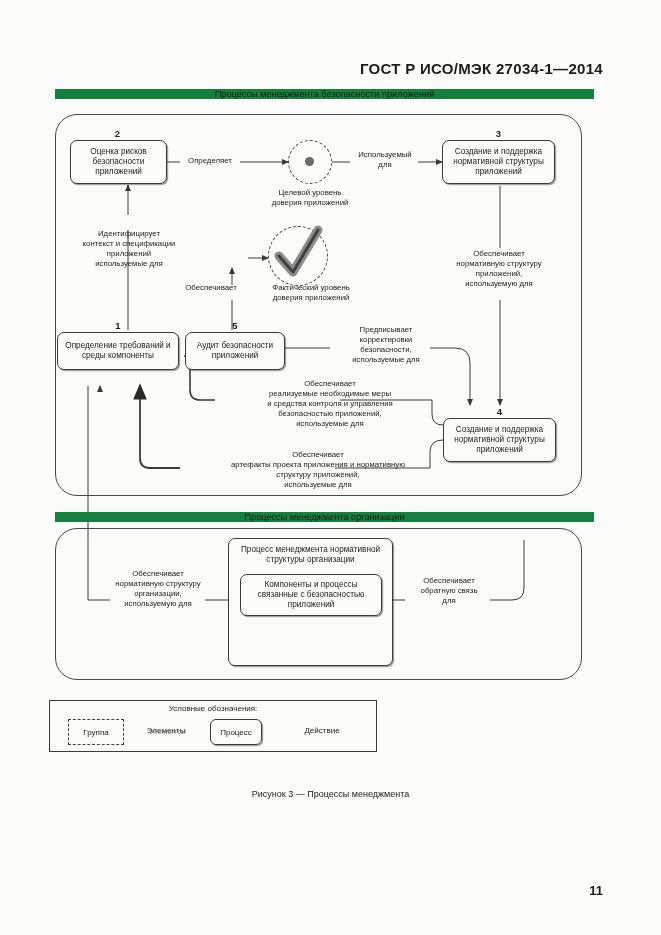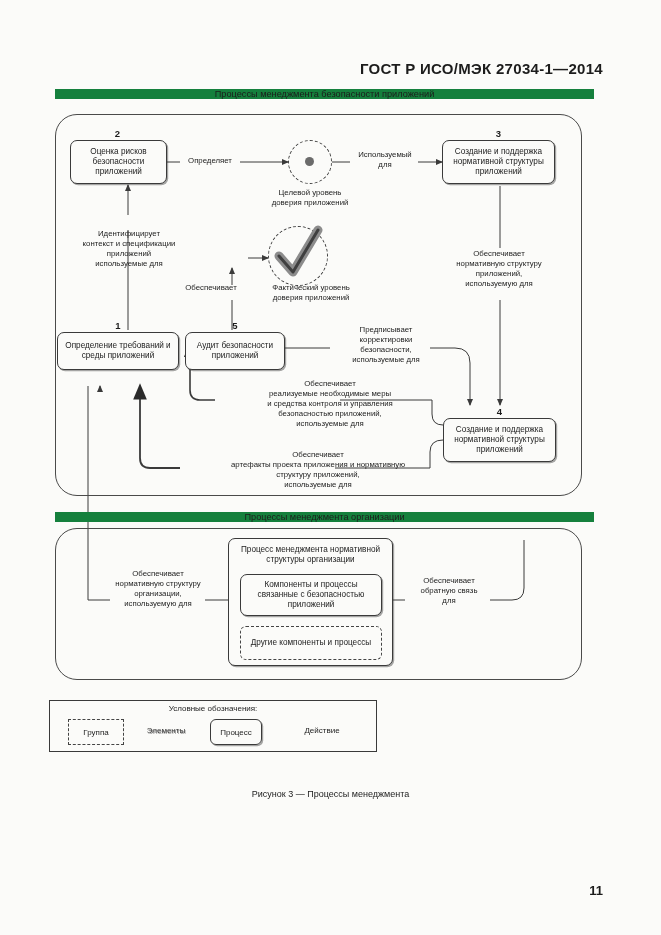--- a/index.html
+++ b/index.html
@@ -279,21 +279,21 @@
     <path d="M279,256 L293,272 L318,230" stroke="#8c8c8c" stroke-width="9" fill="none" stroke-linecap="round" stroke-linejoin="round"></path>
     <path d="M279,256 L293,272 L318,230" stroke="#3f3f3f" stroke-width="3" fill="none" stroke-linecap="round" stroke-linejoin="round"></path>
   </svg>
   <div class="lbl" style="left:253px; top:283px; width:116px;">Фактический уровень
 доверия приложений</div>
 
   <div class="lbl" style="left:175px; top:283px; width:72px;">Обеспечивает</div>
 
   <div class="pbox-num" style="left:57px; top:320px; width:122px;">1</div>
   <div class="pbox" style="left:57px; top:332px; width:122px; height:38px;">Определение требований
-и среды приложений</div>
+и среды компоненты</div>
 
   <div class="pbox-num" style="left:185px; top:320px; width:100px;">5</div>
   <div class="pbox" style="left:185px; top:332px; width:100px; height:38px;">Аудит безопасности
 приложений</div>
 
   <div class="lbl" style="left:326px; top:325px; width:120px;">Предписывает
 корректировки
 безопасности,
 используемые для</div>
 
@@ -317,22 +317,20 @@
   <div class="group-title" style="left:55px; top:512px; width:527px;">Процессы менеджмента организации</div>
 
   <div class="pbox" style="left:228px; top:538px; width:165px; height:128px; align-items:flex-start; padding-top:6px;">Процесс менеджмента
 нормативной структуры
 организации</div>
 
   <div class="pbox" style="left:240px; top:574px; width:142px; height:42px;">Компоненты и процессы
 связанные с безопасностью
 приложений</div>
 
-  <div class="dbox" style="left:240px; top:626px; width:142px; height:34px;">Другие компоненты
-и процессы</div>
 
   <div class="lbl" style="left:98px; top:569px; width:120px;">Обеспечивает
 нормативную структуру
 организации,
 используемую для</div>
 
   <div class="lbl" style="left:406px; top:576px; width:86px;">Обеспечивает
 обратную связь
 для</div>
 

